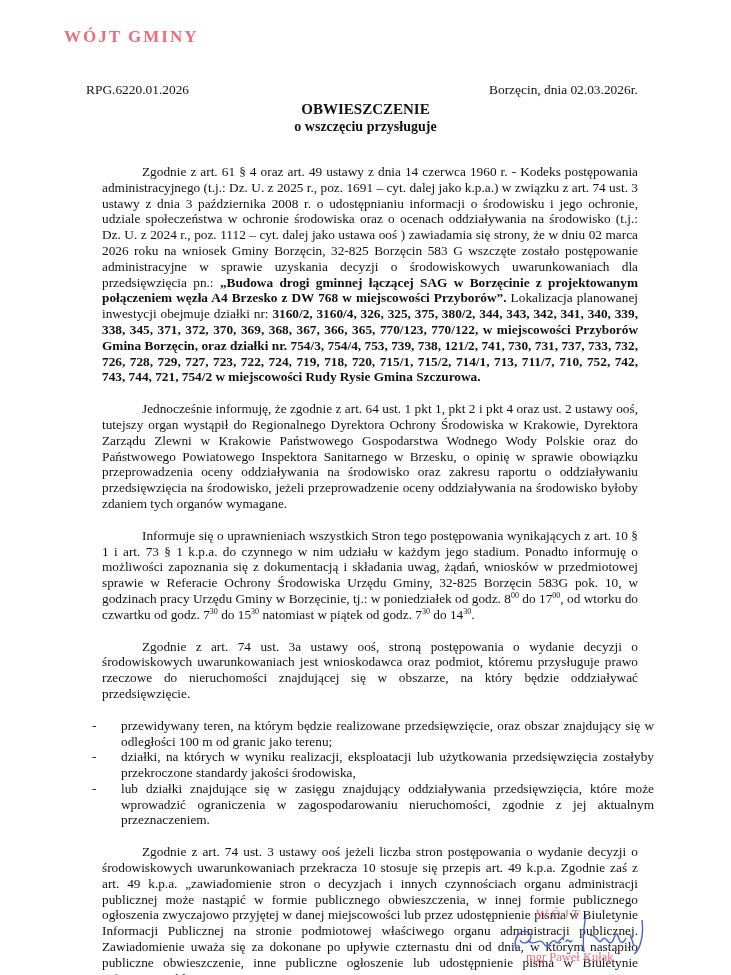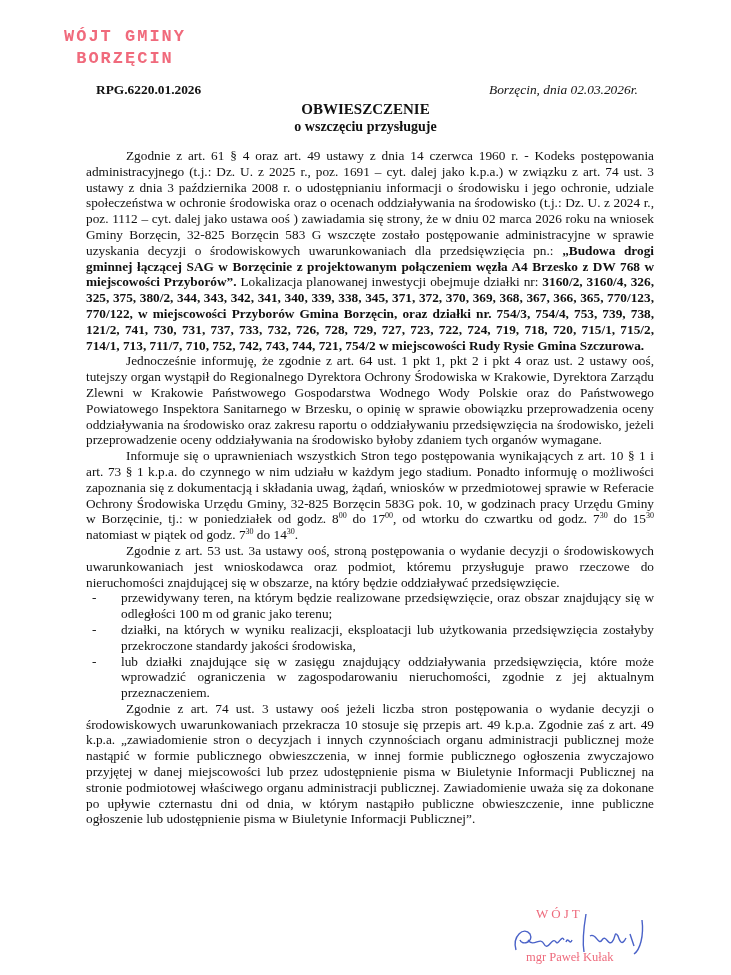--- a/index.html
+++ b/index.html
@@ -3,35 +3,35 @@
 <meta charset="utf-8">
 <style>
   html, body { margin: 0; padding: 0; background: #ffffff; }
   body {
     width: 731px; height: 975px; position: relative; overflow: hidden;
     font-family: "Liberation Serif", "DejaVu Serif", serif;
     color: #111;
   }
   .stamp {
     position: absolute; left: 64px; top: 26px;
-    font-family: Liberation Mono, monospace;
+    font-family: Liberation Serif, serif;
     font-weight: bold; color: #f06a7c; font-size: 17px; letter-spacing: 2px;
     text-align: center; line-height: 22px;
   }
-  .ref { position: absolute; left: 96px; top: 82px; font-size: 13.4px; font-weight: bold; }
-  .date { position: absolute; left: 489px; top: 82px; font-size: 13.4px; font-style: italic; }
+  .ref { position: absolute; left: 86px; top: 82px; font-size: 13.4px; }
+  .date { position: absolute; left: 489px; top: 82px; font-size: 13.4px; }
   .title {
     position: absolute; left: 0; width: 731px; top: 100px; text-align: center;
     font-weight: bold; font-size: 14px; line-height: 18px;
   }
   .body {
     position: absolute; left: 86px; top: 148px; width: 568px;
     font-size: 13.3px; line-height: 15.8px; text-align: justify;
   }
-  .body p { margin: 0; text-indent: 40px; }
+  .body p { margin: 16px; text-indent: 40px; }
   .body p.noindent { text-indent: 0; }
   .body b { font-weight: bold; }
   .list { margin: 0; padding: 0; list-style: none; }
   .list li { position: relative; padding-left: 35px; margin-left: 0; }
   .list li .dash { position: absolute; left: 6px; top: 0; }
   sup { font-size: 8px; vertical-align: 5px; line-height: 0; }
   .closing { font-weight: bold; }
   .sig {
     position: absolute; left: 510px; top: 906px; width: 200px; height: 65px;
   }
@@ -43,39 +43,38 @@
     position: absolute; left: 16px; top: 44px; color: #ee6b7d; 
     font-size: 12.5px; font-family: "Liberation Serif", serif;
   }
   .sig svg { position: absolute; left: 0; top: 0; }
 </style>
 </head>
 <body>
 
 <div class="stamp">
   <div>WÓJT GMINY</div>
-  <div>BORZĘCIN</div>
 </div>
 
 <div class="ref">RPG.6220.01.2026</div>
 <div class="date">Borzęcin, dnia 02.03.2026r.</div>
 
 <div class="title">
   <div style="font-size:15px;">OBWIESZCZENIE</div>
   <div>o wszczęciu przysługuje</div>
 </div>
 
 <div class="body">
   <p><span>Zgodnie z art. 61 § 4 oraz art. 49 ustawy z dnia 14 czerwca 1960 r. - Kodeks postępowania administracyjnego (t.j.: Dz. U. z 2025 r., poz. 1691 – cyt. dalej jako k.p.a.) w związku z art. 74 ust. 3 ustawy z dnia 3 października 2008 r. o udostępnianiu informacji o środowisku i jego ochronie, udziale społeczeństwa w ochronie środowiska oraz o ocenach oddziaływania na środowisko (t.j.: Dz. U. z 2024 r., poz. 1112 – cyt. dalej jako ustawa ooś ) zawiadamia się strony, że w dniu 02 marca 2026 roku na wniosek Gminy Borzęcin, 32-825 Borzęcin 583 G  wszczęte zostało postępowanie administracyjne w sprawie uzyskania decyzji o środowiskowych uwarunkowaniach dla przedsięwzięcia pn.: </span><b>„Budowa drogi gminnej łączącej SAG w Borzęcinie z projektowanym połączeniem węzła A4 Brzesko z DW 768 w miejscowości Przyborów”.</b><span> Lokalizacja planowanej inwestycji obejmuje działki nr: </span><b>3160/2, 3160/4, 326, 325, 375, 380/2, 344, 343, 342, 341, 340, 339, 338, 345, 371, 372, 370, 369, 368, 367, 366, 365, 770/123, 770/122, w miejscowości Przyborów Gmina Borzęcin, oraz działki nr. 754/3, 754/4, 753, 739, 738, 121/2, 741, 730, 731, 737, 733, 732, 726, 728, 729, 727, 723, 722, 724, 719, 718, 720, 715/1, 715/2, 714/1, 713, 711/7, 710, 752, 742, 743, 744, 721, 754/2 w miejscowości Rudy Rysie Gmina Szczurowa.</b></p>
 
   <p>Jednocześnie informuję, że zgodnie z art. 64 ust. 1 pkt 1, pkt 2 i pkt 4 oraz ust. 2 ustawy ooś, tutejszy organ wystąpił do Regionalnego Dyrektora Ochrony Środowiska w Krakowie, Dyrektora Zarządu Zlewni w Krakowie Państwowego Gospodarstwa Wodnego Wody Polskie oraz do Państwowego Powiatowego Inspektora Sanitarnego w Brzesku, o opinię w sprawie obowiązku przeprowadzenia oceny oddziaływania na środowisko oraz zakresu raportu o oddziaływaniu przedsięwzięcia na środowisko, jeżeli przeprowadzenie oceny oddziaływania na środowisko byłoby zdaniem tych organów wymagane.</p>
 
   <p><span>Informuje się o uprawnieniach wszystkich Stron tego postępowania wynikających z art. 10 § 1 i art. 73 § 1 k.p.a. do czynnego w nim udziału w każdym jego stadium. Ponadto informuję o możliwości zapoznania się z dokumentacją i składania uwag, żądań, wniosków w przedmiotowej sprawie w Referacie Ochrony Środowiska Urzędu Gminy, 32-825 Borzęcin 583G pok. 10, w godzinach pracy Urzędu Gminy w Borzęcinie, tj.: w poniedziałek od godz. </span><span>8</span><sup>00</sup><span> do </span><span>17</span><sup>00</sup><span>, od wtorku do czwartku od godz. </span><span>7</span><sup>30</sup><span> do </span><span>15</span><sup>30</sup><span>  natomiast w piątek od godz. </span><span>7</span><sup>30</sup><span> do </span><span>14</span><sup>30</sup><span>.</span></p>
 
-  <p>Zgodnie z art. 53 ust. 3a ustawy ooś, stroną postępowania o wydanie decyzji o środowiskowych uwarunkowaniach jest wnioskodawca oraz podmiot, któremu przysługuje prawo rzeczowe do nieruchomości znajdującej się w obszarze, na który będzie oddziaływać przedsięwzięcie.</p>
+  <p>Zgodnie z art. 74 ust. 3a ustawy ooś, stroną postępowania o wydanie decyzji o środowiskowych uwarunkowaniach jest wnioskodawca oraz podmiot, któremu przysługuje prawo rzeczowe do nieruchomości znajdującej się w obszarze, na który będzie oddziaływać przedsięwzięcie.</p>
   <ul class="list">
     <li><span class="dash">-</span><span>przewidywany teren, na którym będzie realizowane przedsięwzięcie, oraz obszar znajdujący się w odległości 100 m od granic jako terenu;</span></li>
     <li><span class="dash">-</span><span>działki, na których w wyniku realizacji, eksploatacji lub użytkowania przedsięwzięcia zostałyby przekroczone standardy jakości środowiska,</span></li>
     <li><span class="dash">-</span><span>lub działki znajdujące się w zasięgu znajdujący oddziaływania przedsięwzięcia, które może wprowadzić ograniczenia w zagospodarowaniu nieruchomości, zgodnie z jej aktualnym przeznaczeniem.</span></li>
   </ul>
 
   <p>Zgodnie z art. 74 ust. 3 ustawy ooś  jeżeli liczba stron postępowania o wydanie decyzji o środowiskowych uwarunkowaniach przekracza 10 stosuje się przepis art. 49 k.p.a. Zgodnie zaś z art. 49 k.p.a. „zawiadomienie stron o decyzjach i innych czynnościach organu administracji publicznej może nastąpić w formie publicznego obwieszczenia, w innej formie publicznego ogłoszenia zwyczajowo przyjętej w danej miejscowości lub przez udostępnienie pisma w Biuletynie Informacji Publicznej na stronie podmiotowej właściwego organu administracji publicznej. Zawiadomienie uważa się za dokonane po upływie czternastu dni od dnia, w którym nastąpiło publiczne obwieszczenie, inne publiczne ogłoszenie lub udostępnienie pisma w Biuletynie Informacji Publicznej”.</p>
 </div>
 
 <div class="sig">

